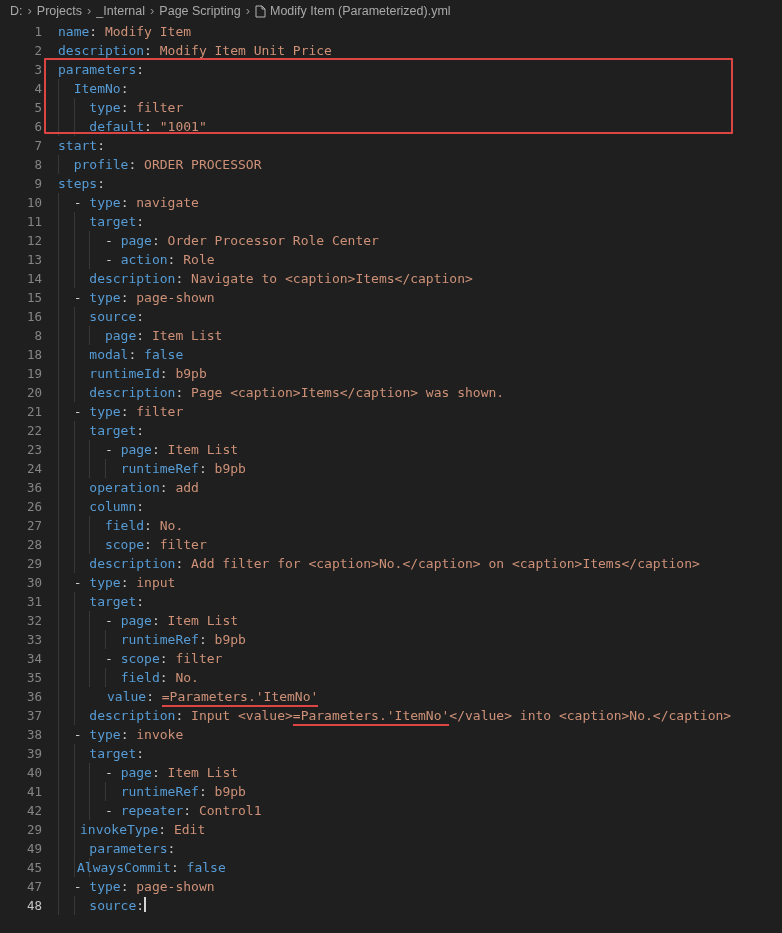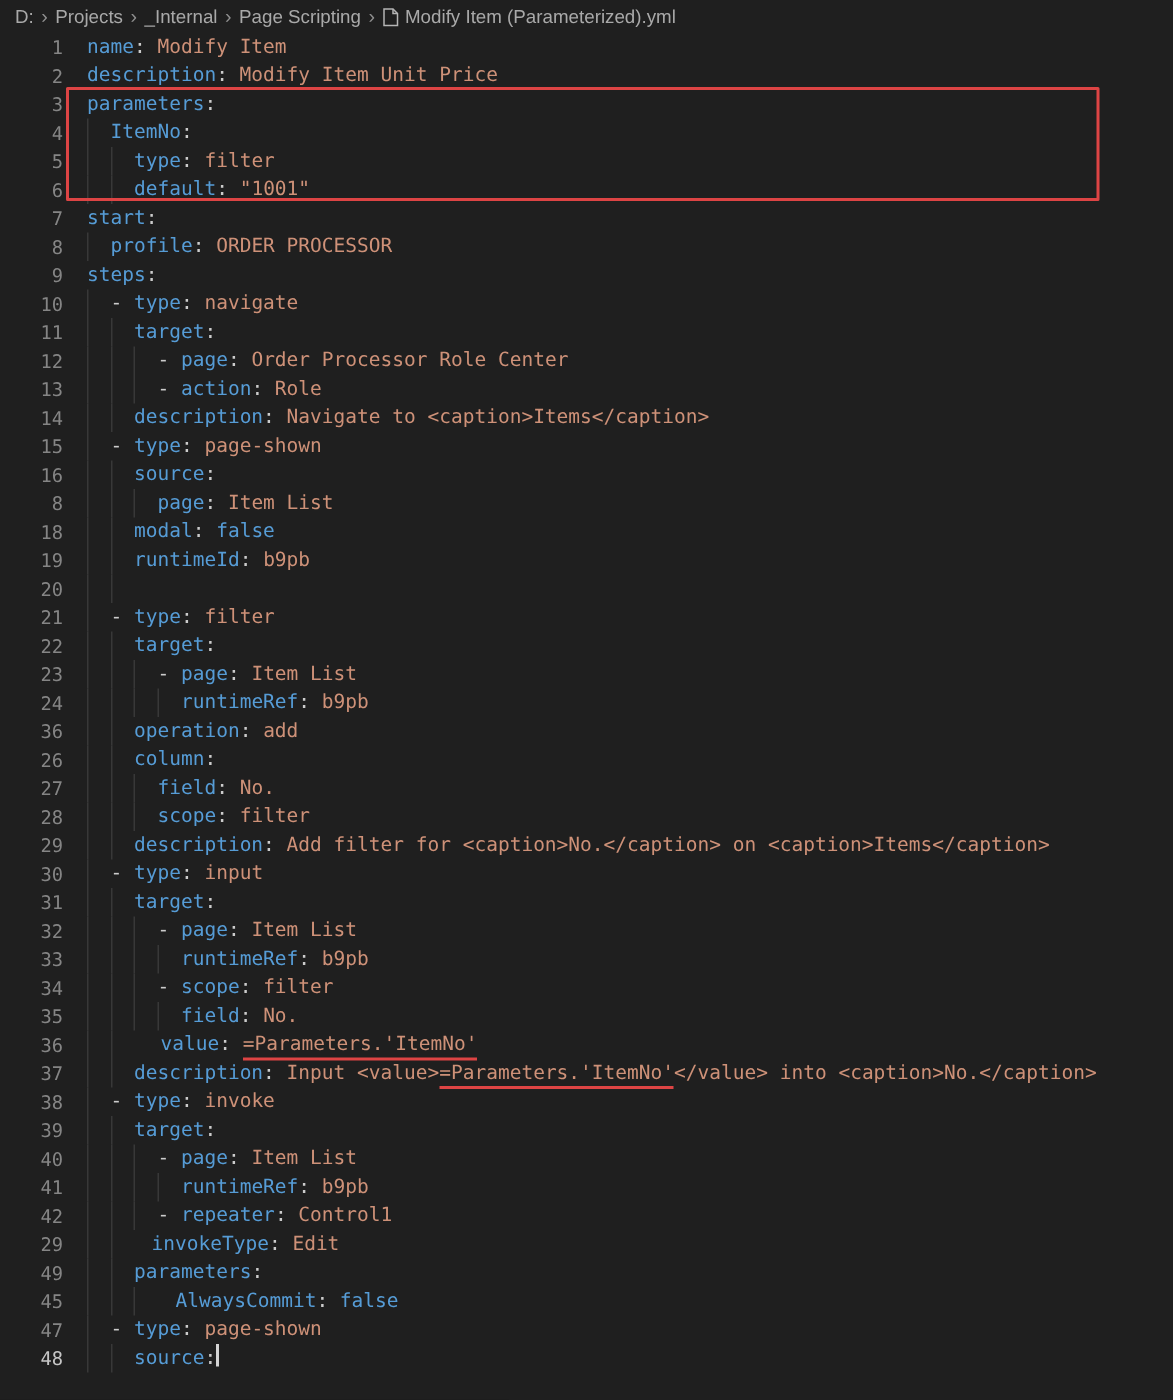--- a/index.html
+++ b/index.html
@@ -152,21 +152,21 @@
       <div class="line">
         <div class="num">18</div>
         <div class="content"><div class="guide" style="left: 0px;"></div><div class="guide" style="left: 15.66px;"></div><span class="text" style="padding-left: 31.32px;"><span class="k">modal</span><span class="p">:</span><span class="b"> false</span></span></div>
       </div>
       <div class="line">
         <div class="num">19</div>
         <div class="content"><div class="guide" style="left: 0px;"></div><div class="guide" style="left: 15.66px;"></div><span class="text" style="padding-left: 31.32px;"><span class="k">runtimeId</span><span class="p">:</span><span class="s"> b9pb</span></span></div>
       </div>
       <div class="line">
         <div class="num">20</div>
-        <div class="content"><div class="guide" style="left: 0px;"></div><div class="guide" style="left: 15.66px;"></div></div>
+        <div class="content"><div class="guide" style="left: 0px;"></div><div class="guide" style="left: 15.66px;"></div><span class="text" style="padding-left: 31.32px;"><span class="k">description</span><span class="p">:</span><span class="s"> Page &lt;caption&gt;Items&lt;/caption&gt; was shown.</span></span></div>
       </div>
       <div class="line">
         <div class="num">21</div>
         <div class="content"><div class="guide" style="left: 0px;"></div><span class="text" style="padding-left: 15.66px;"><span class="p">- </span><span class="k">type</span><span class="p">:</span><span class="s"> filter</span></span></div>
       </div>
       <div class="line">
         <div class="num">22</div>
         <div class="content"><div class="guide" style="left: 0px;"></div><div class="guide" style="left: 15.66px;"></div><span class="text" style="padding-left: 31.32px;"><span class="k">target</span><span class="p">:</span></span></div>
       </div>
       <div class="line">
@@ -244,29 +244,29 @@
       <div class="line">
         <div class="num">41</div>
         <div class="content"><div class="guide" style="left: 0px;"></div><div class="guide" style="left: 15.66px;"></div><div class="guide" style="left: 31.32px;"></div><div class="guide" style="left: 46.98px;"></div><span class="text" style="padding-left: 62.64px;"><span class="k">runtimeRef</span><span class="p">:</span><span class="s"> b9pb</span></span></div>
       </div>
       <div class="line">
         <div class="num">42</div>
         <div class="content"><div class="guide" style="left: 0px;"></div><div class="guide" style="left: 15.66px;"></div><div class="guide" style="left: 31.32px;"></div><span class="text" style="padding-left: 46.98px;"><span class="p">- </span><span class="k">repeater</span><span class="p">:</span><span class="s"> Control1</span></span></div>
       </div>
       <div class="line">
         <div class="num">29</div>
-        <div class="content"><div class="guide" style="left: 0px;"></div><div class="guide" style="left: 15.66px;"></div><span class="text" style="padding-left: 43px;"><span class="k">invokeType</span><span class="p">:</span><span class="s"> Edit</span></span></div>
+        <div class="content"><div class="guide" style="left: 0px;"></div><div class="guide" style="left: 15.66px;"></div><span class="text" style="padding-left: 22px;"><span class="k">invokeType</span><span class="p">:</span><span class="s"> Edit</span></span></div>
       </div>
       <div class="line">
         <div class="num">49</div>
         <div class="content"><div class="guide" style="left: 0px;"></div><div class="guide" style="left: 15.66px;"></div><span class="text" style="padding-left: 31.32px;"><span class="k">parameters</span><span class="p">:</span></span></div>
       </div>
       <div class="line">
         <div class="num">45</div>
-        <div class="content"><div class="guide" style="left: 0px;"></div><div class="guide" style="left: 15.66px;"></div><div class="guide" style="left: 31.32px;"></div><span class="text" style="padding-left: 59px;"><span class="k">AlwaysCommit</span><span class="p">:</span><span class="b"> false</span></span></div>
+        <div class="content"><div class="guide" style="left: 0px;"></div><div class="guide" style="left: 15.66px;"></div><div class="guide" style="left: 31.32px;"></div><span class="text" style="padding-left: 19px;"><span class="k">AlwaysCommit</span><span class="p">:</span><span class="b"> false</span></span></div>
       </div>
       <div class="line">
         <div class="num">47</div>
         <div class="content"><div class="guide" style="left: 0px;"></div><span class="text" style="padding-left: 15.66px;"><span class="p">- </span><span class="k">type</span><span class="p">:</span><span class="s"> page-shown</span></span></div>
       </div>
       <div class="line">
         <div class="num active">48</div>
         <div class="content"><div class="guide" style="left: 0px;"></div><div class="guide" style="left: 15.66px;"></div><span class="text" style="padding-left: 31.32px;"><span class="k">source</span><span class="p">:</span><span class="cursor"></span></span></div>
       </div>
     </div>

